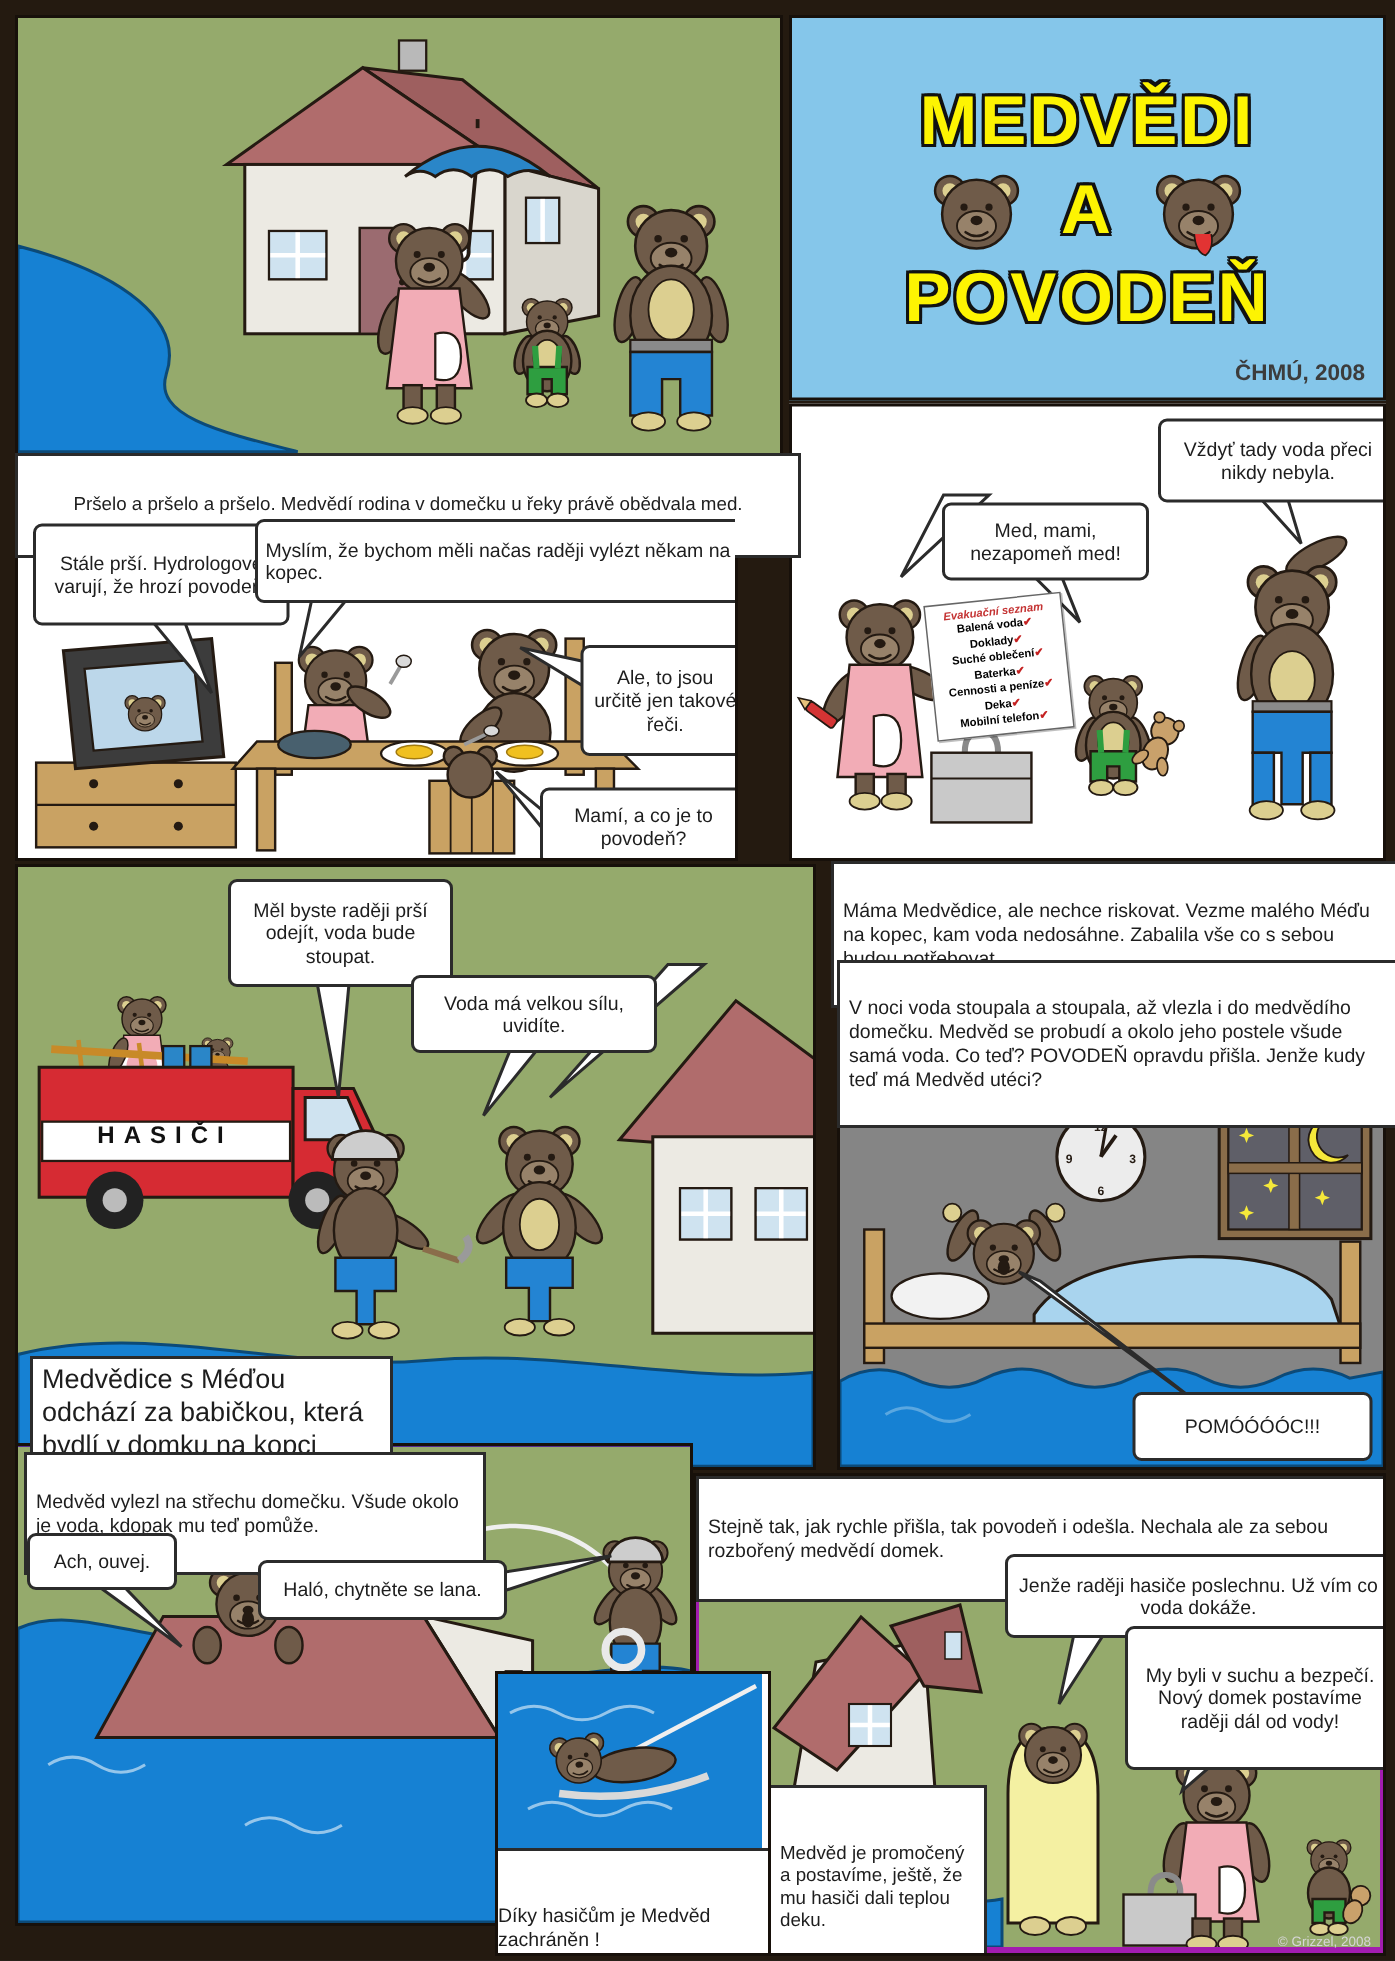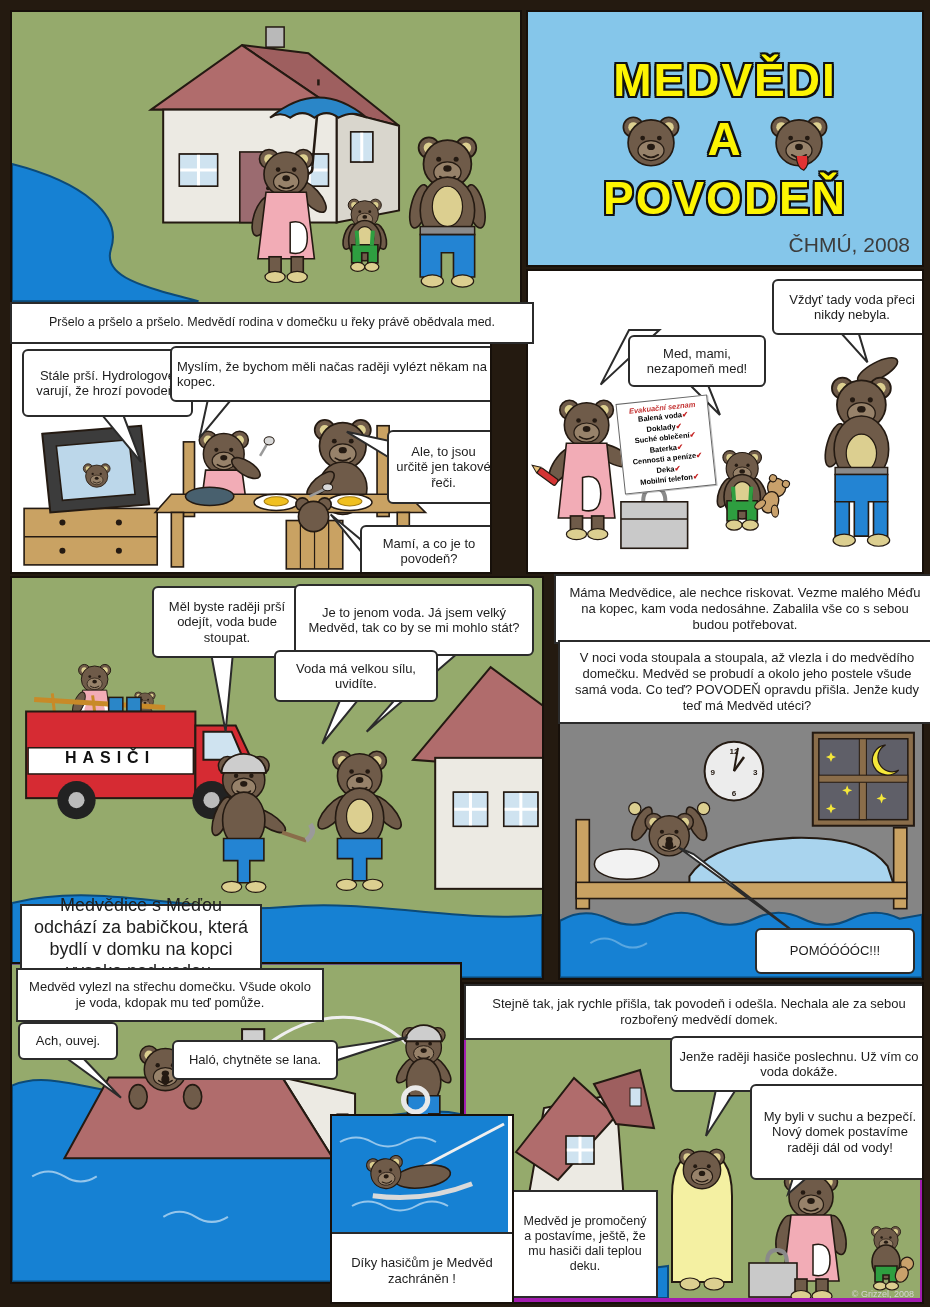--- a/index.html
+++ b/index.html
@@ -1,20 +1,20 @@
 <!DOCTYPE html>
 <html><head>
 <meta charset="utf-8">
 <style>
   html,body{margin:0;padding:0}
   body{background:#3a3a3a;font-family:"Liberation Sans",sans-serif}
   #page{position:relative;width:930px;height:1307px;background:#241a10;overflow:hidden}
   .panel{position:absolute;border:2px solid #17100a;overflow:hidden;background:#fff}
   .scene{position:absolute;left:0;top:0;width:100%;height:100%;display:block}
-  .cap{position:absolute;background:#fff;border:2px solid #2b2b2b;color:#1d1d1d;display:flex;align-items:center;justify-content:center;text-align:center;line-height:1.22;padding:2px 6px;z-index:4;font-size:13px}
+  .cap{position:absolute;background:#fff;border:2px solid #2b2b2b;color:#1d1d1d;display:flex;align-items:center;justify-content:center;line-height:1.22;padding:16px 6px;z-index:4;font-size:13px}
   .bubble{position:absolute;background:#fff;border:2px solid #2b2b2b;border-radius:6px;color:#1d1d1d;display:flex;align-items:center;justify-content:center;text-align:center;line-height:1.18;padding:3px 5px;z-index:4;font-size:13px}
   .left{ text-align:left;justify-content:flex-start}
   
   .fur{fill:#6f5b49;stroke:#241a12;stroke-width:1.6}
   .lite{fill:#dccf90;stroke:#241a12;stroke-width:1.2}
   .muz{fill:#97826a;stroke:#241a12;stroke-width:1.2}
   .ink{fill:#241a12}
   .mouth{fill:none;stroke:#241a12;stroke-width:1.6;stroke-linecap:round}
   .tongue{fill:#e23333;stroke:#241a12;stroke-width:1.2}
   .grass{fill:#95aa6c}
@@ -37,21 +37,21 @@
   .helmet{fill:#cdcdcd;stroke:#241a12;stroke-width:1.8}
   .btail{fill:#ffffff;stroke:#2b2b2b;stroke-width:2}
   .rope{fill:none;stroke:#efefef;stroke-width:3}
   .star{fill:#f5e83a}
   .clocktxt{font-size:8px;font-weight:bold;fill:#241a12;text-anchor:middle;font-family:"Liberation Sans",sans-serif}
   
   .title-panel{background:#85c6ea;display:flex;flex-direction:column;align-items:center;justify-content:center;gap:0}
   .t-line{font-size:46px;font-weight:bold;color:#fdf402;letter-spacing:2px;
     text-shadow:-2px -2px 0 #111,2px -2px 0 #111,-2px 2px 0 #111,2px 2px 0 #111,-2px 0 0 #111,2px 0 0 #111,0 -2px 0 #111,0 2px 0 #111}
   .t-row{display:flex;align-items:center;gap:16px;margin:-4px 0}
-  .t-credit{position:absolute;right:12px;bottom:8px;font-size:21px;color:#3c3c3c;font-weight:normal}
+  .t-credit{position:absolute;right:12px;bottom:8px;font-size:15px;color:#3c3c3c;font-weight:bold}
   
   .evlist{position:absolute;width:86px;background:#fff;border:1.5px solid #666;transform:rotate(-6deg);padding:3px 2px;z-index:3;box-shadow:1px 1px 0 rgba(0,0,0,.25)}
   .evh{color:#c43333;font-size:7.5px;font-style:italic;font-weight:bold;text-align:center;white-space:nowrap}
   .evi{font-size:7.5px;font-weight:bold;text-align:center;line-height:1.4;white-space:nowrap}
   .chk{color:#c42222;font-weight:bold}
   .chk::after{content:"✔"}
   .truck-label{position:absolute;display:flex;align-items:center;justify-content:center;font-weight:bold;font-size:16px;letter-spacing:6px;color:#111;z-index:2}
   .credit-small{position:absolute;right:8px;bottom:3px;font-size:9px;color:#d6d6d6;z-index:4}
 </style>
 </head>
@@ -376,21 +376,20 @@
         <ellipse cx="-13" cy="108" rx="10" ry="5.5" class="lite"></ellipse>
         <ellipse cx="13" cy="108" rx="10" ry="5.5" class="lite"></ellipse>
       </g>
       <path d="M0,322 C90,300 180,334 270,326 C360,318 440,342 526,334 L526,396 L0,396 Z" class="water"></path>
       <polygon points="196,66 220,66 212,152" class="btail"></polygon>
       <polygon points="430,64 454,64 352,152" class="btail"></polygon>
       <polygon points="330,110 352,110 308,164" class="btail"></polygon>
     </svg>
     <div class="truck-label" style="left:18px;top:166px;width:160px;height:28px">HASIČI</div>
     <div class="bubble" style="left:140px;top:8px;width:136px;height:62px">Měl byste raději prší odejít, voda bude stoupat.</div>
-    <div class="bubble" style="left:282px;top:6px;width:226px;height:62px">Je to jenom voda. Já jsem velký Medvěd, tak co by se mi mohlo stát?</div>
     <div class="bubble" style="left:262px;top:72px;width:150px;height:42px">Voda má velkou sílu, uvidíte.</div>
     <div class="cap" style="left:8px;top:326px;width:226px;height:62px;font-size:18px">Medvědice s Méďou odchází za babičkou, která bydlí v domku na kopci vysoko nad vodou.</div>
   </section>
   <div class="cap" style="left:558px;top:640px;width:362px;height:76px">V noci voda stoupala a stoupala, až vlezla i do medvědího domečku. Medvěd se probudí a okolo jeho postele všude samá voda. Co teď? POVODEŇ opravdu přišla. Jenže kudy teď má Medvěd utéci?</div>
 
   <section class="panel" style="left:558px;top:720px;width:362px;height:256px;background:#858585">
     <svg class="scene" viewBox="0 0 358 252">
       <rect width="358" height="252" fill="#858585"></rect>
       <g>
         <circle cx="172" cy="48" r="29" fill="#ececec" stroke="#241a12" stroke-width="2"></circle>

